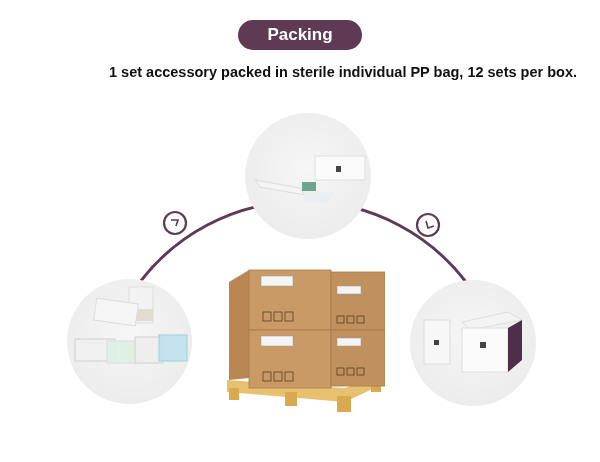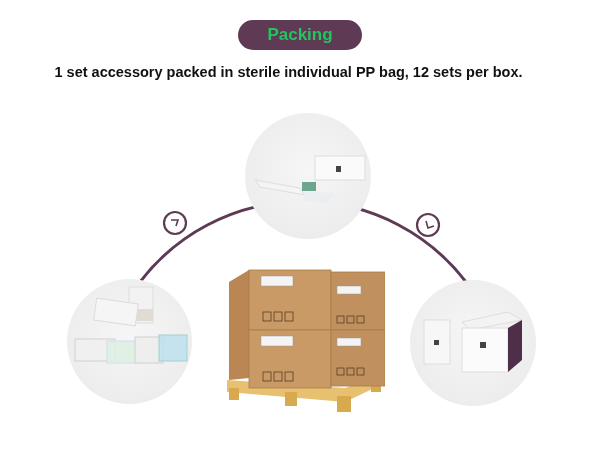--- a/index.html
+++ b/index.html
@@ -1,23 +1,23 @@
 <!DOCTYPE html>
 <html><head>
   <meta charset="utf-8">
   <style>
     html, body { margin: 0; padding: 0; background: #ffffff; }
     body { width: 600px; height: 462px; position: relative; overflow: hidden; font-family: "Liberation Sans", sans-serif; }
     .pill {
       position: absolute; left: 238px; top: 20px; width: 124px; height: 30px;
-      background: #5e3a55; border-radius: 15px; color: #22c55e;
+      background: #5e3a55; border-radius: 15px; color: #ffffff;
       font-weight: bold; font-size: 17px; display: flex; align-items: center; justify-content: center;
     }
     .subtitle {
-      position: absolute; left: 0; top: 64px; width: 577px; text-align: center;
+      position: absolute; left: 0; top: 64px; width: 577px; text-align: right;
       font-weight: bold; font-size: 14.5px; color: #111;
     }
     svg.arc { position: absolute; left: 0; top: 0; }
     .photo {
       position: absolute; border-radius: 50%;
       background: radial-gradient(circle at 50% 45%, #f6f6f6 0%, #ededed 70%, #e4e4e4 100%);
       overflow: hidden;
     }
     .c-top { left: 245px; top: 113px; width: 126px; height: 126px; }
     .c-left { left: 67px; top: 279px; width: 125px; height: 125px; }

